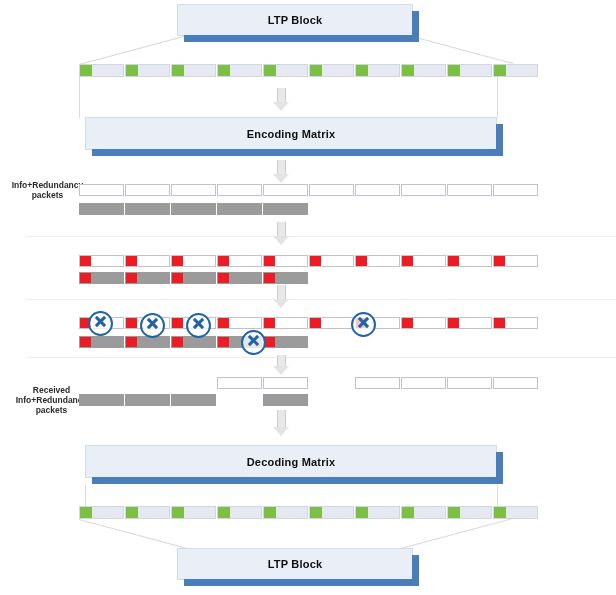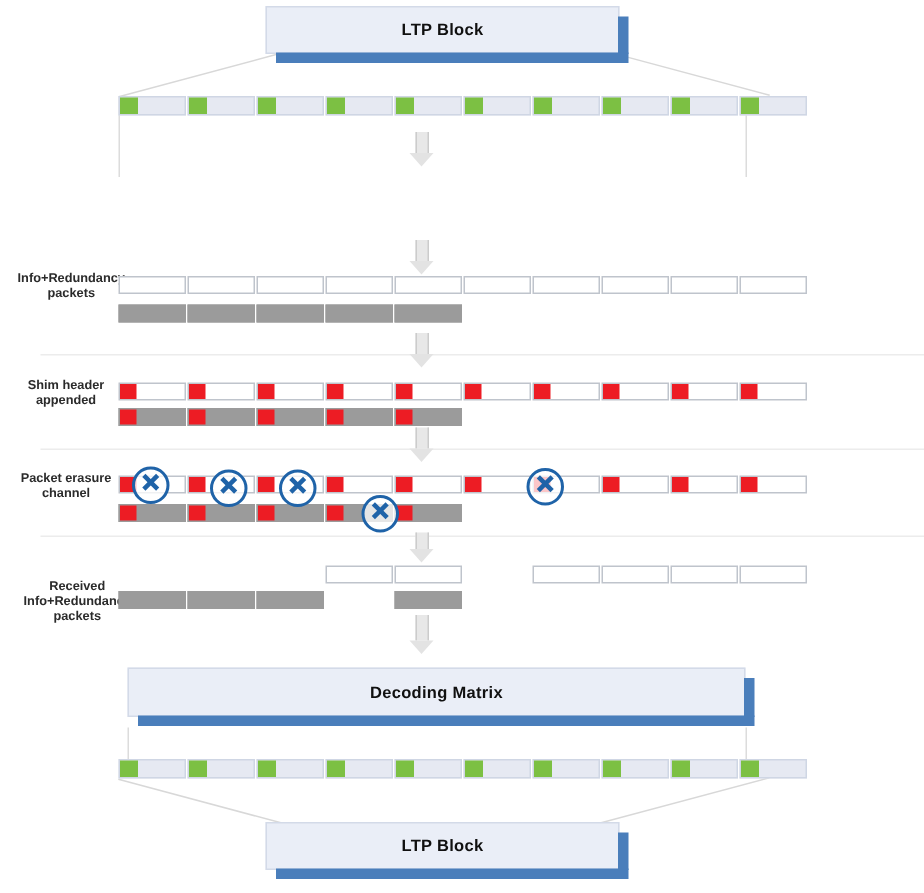--- a/index.html
+++ b/index.html
@@ -210,20 +210,25 @@
     <div class="seg" style="left:493px; top:64px; width:45px;">
         <span class="tip"></span>
       </div>
   </div>
 
   <div class="arrow" style="left:273px; top:88px; height:23px;">
     <span class="stem" style="height:14px;"></span>
     <span class="head" style="top:14px;"></span>
   </div>
 
+  <div class="blockbox" style="left:85px; top:117px; width:412px; height:33px; font-size:11px;">
+    <span>Encoding Matrix</span>
+    <span class="shadow-r"></span>
+    <span class="shadow-b"></span>
+  </div>
 
   <div class="arrow" style="left:273px; top:160px; height:23px;">
     <span class="stem" style="height:14px;"></span>
     <span class="head" style="top:14px;"></span>
   </div>
 
   <div class="lbl stack" style="left:0px; top:180px; width:95px;">Info+Redundancy
 packets</div>
 
   <div>
@@ -244,22 +249,20 @@
     <div class="pkt gray" style="left:171px; top:203px; width:45px;"></div>
     <div class="pkt gray" style="left:217px; top:203px; width:45px;"></div>
     <div class="pkt gray" style="left:263px; top:203px; width:45px;"></div>
   </div>
 
   <div class="arrow" style="left:273px; top:222px; height:23px;">
     <span class="stem" style="height:14px;"></span>
     <span class="head" style="top:14px;"></span>
   </div>
 
-  <div class="lbl stack" style="left:0px; top:251px; width:88px;">Shim header
-appended</div>
 
   <div>
     <div class="pkt" style="left:79px;  top:255px; width:45px;">
         <span class="shim"></span>
       </div>
     <div class="pkt" style="left:125px; top:255px; width:45px;">
         <span class="shim"></span>
       </div>
     <div class="pkt" style="left:171px; top:255px; width:45px;">
         <span class="shim"></span>
@@ -301,22 +304,20 @@
     <div class="pkt gray" style="left:263px; top:272px; width:45px;">
         <span class="shim"></span>
       </div>
   </div>
 
   <div class="arrow" style="left:273px; top:285px; height:23px;">
     <span class="stem" style="height:14px;"></span>
     <span class="head" style="top:14px;"></span>
   </div>
 
-  <div class="lbl stack" style="left:0px; top:313px; width:88px;">Packet erasure
-channel</div>
 
   <div>
     <div class="pkt" style="left:79px;  top:317px; width:45px;">
         <span class="shim"></span>
       </div>
     <div class="pkt" style="left:125px; top:317px; width:45px;">
         <span class="shim"></span>
       </div>
     <div class="pkt" style="left:171px; top:317px; width:45px;">
         <span class="shim"></span>

